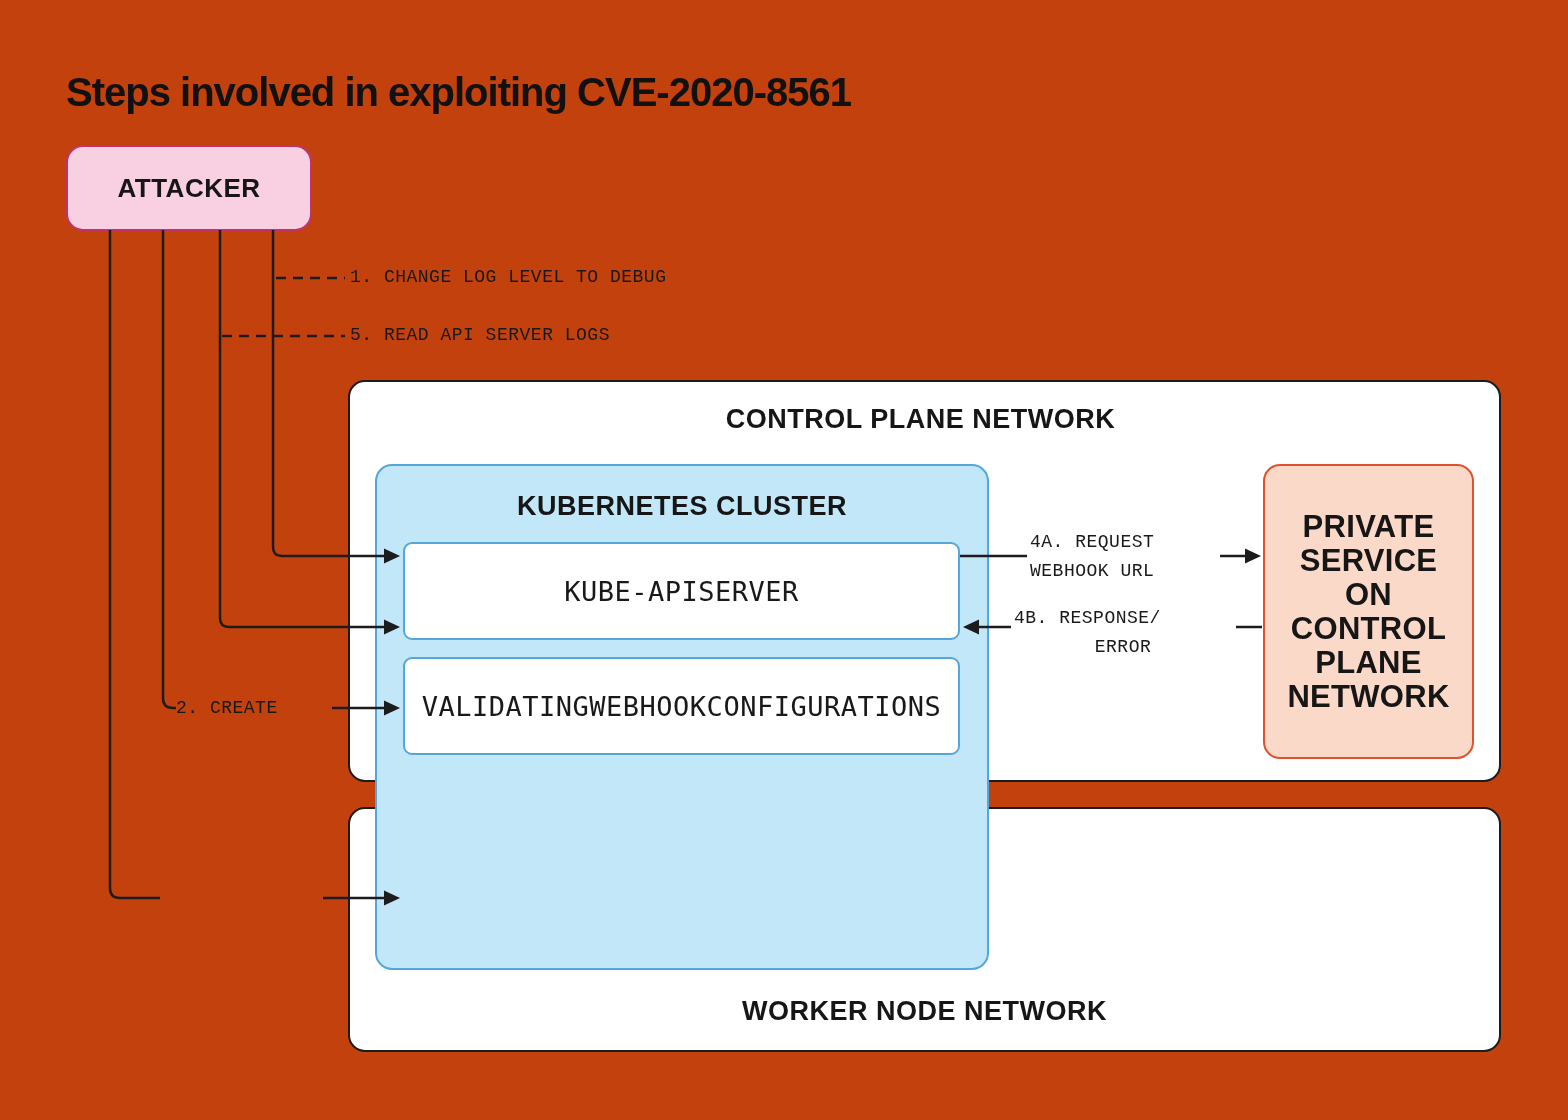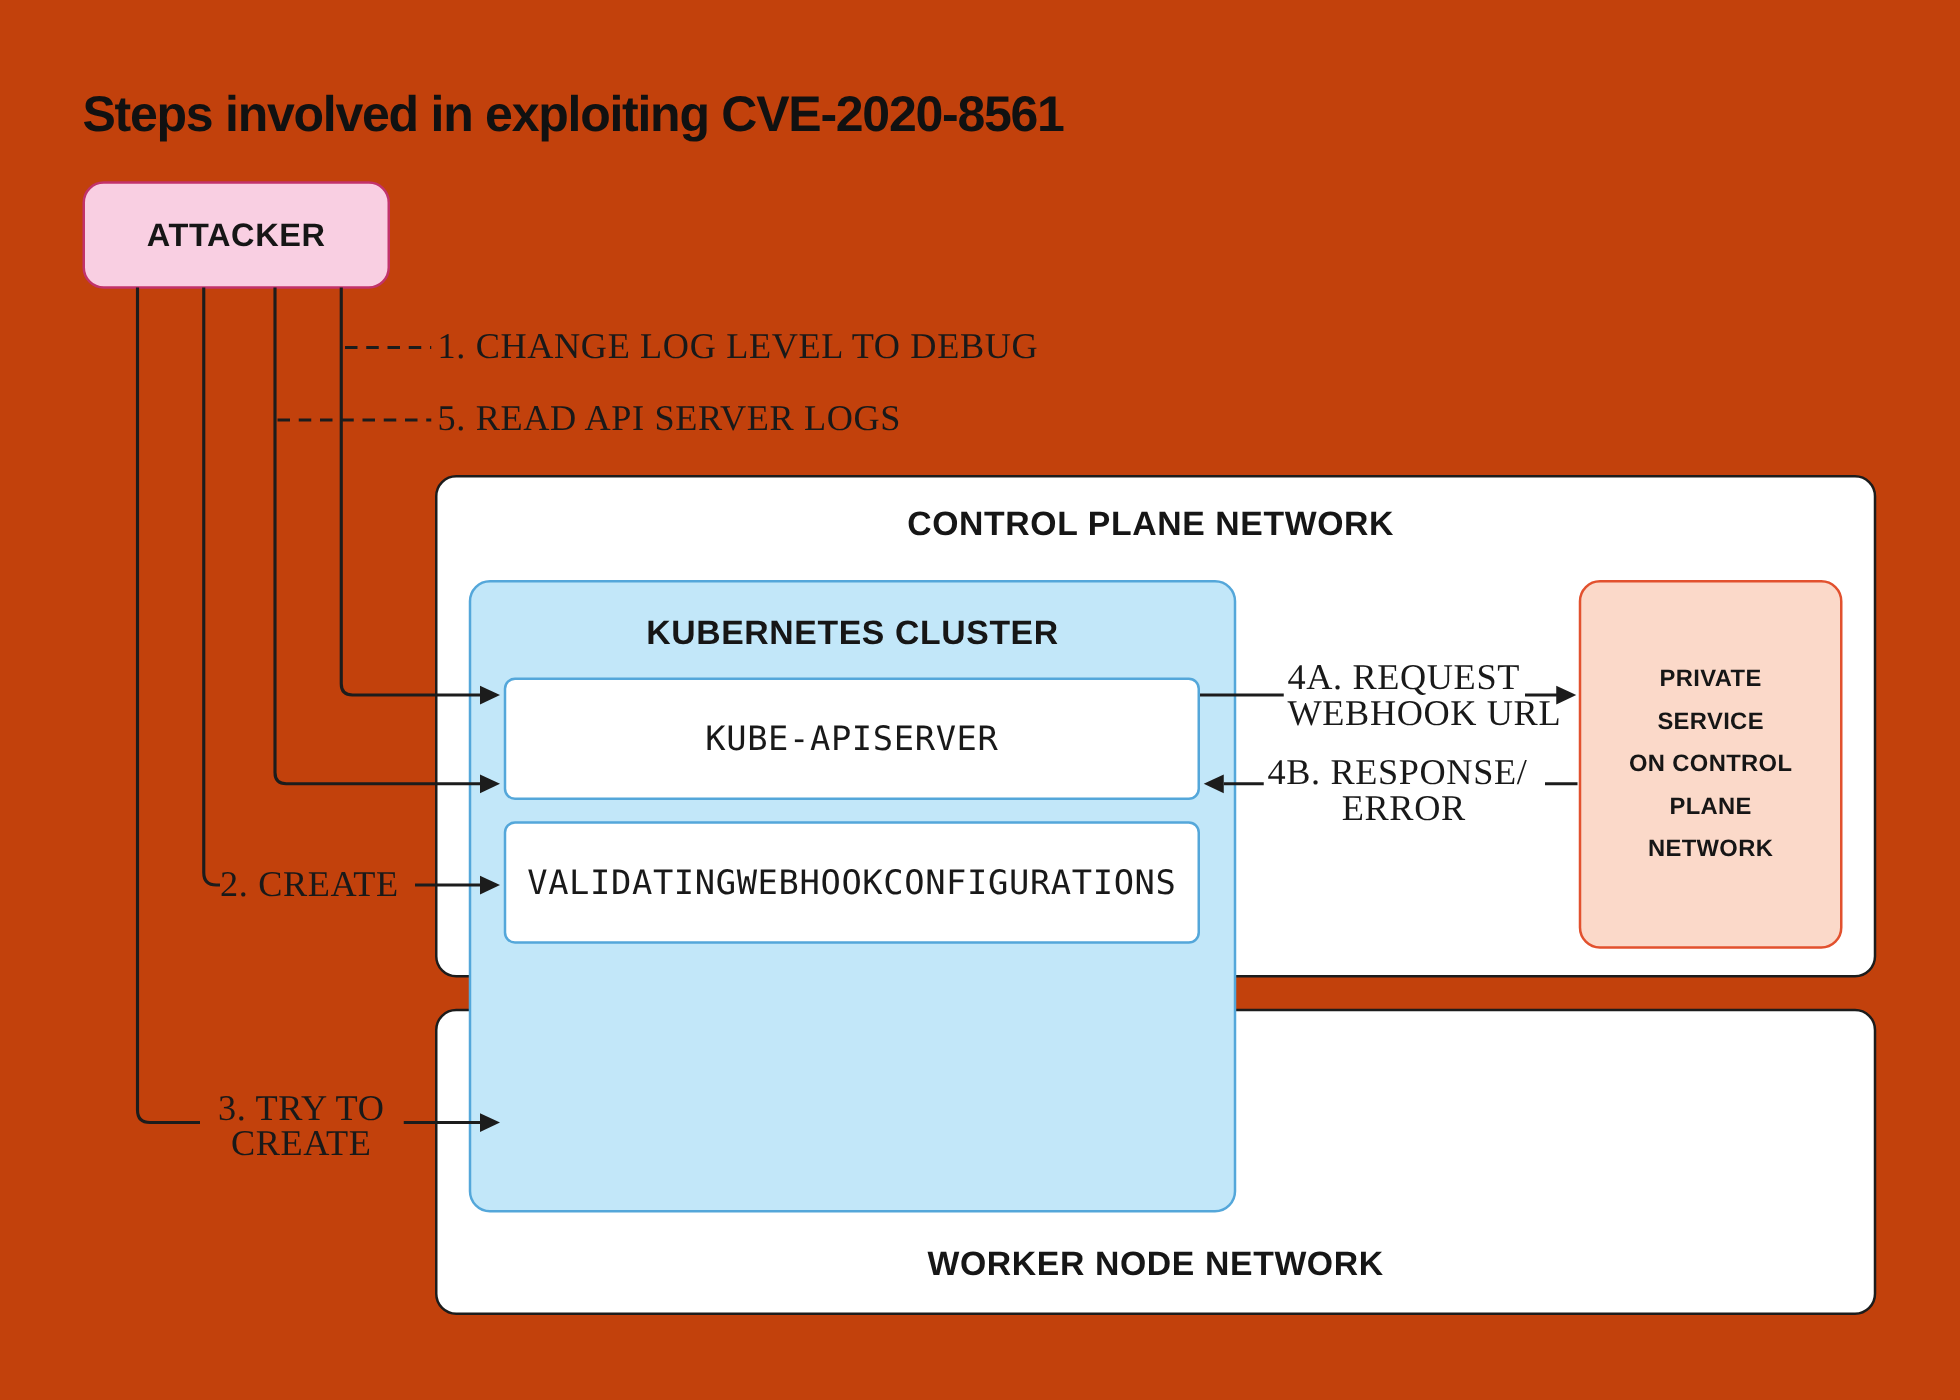--- a/index.html
+++ b/index.html
@@ -49,26 +49,26 @@
   .apiserver{left:403px;top:542px;width:557px;height:98px;}
   .webhookcfg{left:403px;top:657px;width:557px;height:98px;}
   .pod{left:403px;top:850px;width:557px;height:98px;}
   .private{
     left:1263px;top:464px;width:211px;height:295px;
     background:#fbd9c9;border:2.5px solid #e2512e;
     display:flex;flex-direction:column;align-items:center;justify-content:center;
     z-index:6;
   }
   .private span{
-    font-size:19px;font-weight:bold;line-height:34px;letter-spacing:0.3px;
+    font-size:31px;font-weight:bold;line-height:34px;letter-spacing:0.3px;
     text-align:center;
   }
   .mono-label{
     position:absolute;z-index:45;
-    font-family:Liberation Serif, serif;font-size:29px;letter-spacing:0.5px;
+    font-family:Liberation Mono, monospace;font-size:18px;letter-spacing:0.5px;
     color:#191919;white-space:nowrap;line-height:29px;
   }
   .step1{left:350px;top:263px;}
   .step5{left:350px;top:321px;}
   .step2{left:176px;top:693px;line-height:31px;}
   .step3{left:148px;top:874px;width:186px;text-align:center;line-height:27.5px;}
   .step4a{left:1030px;top:528px;line-height:28.5px;}
   .step4b{left:1014px;top:604px;width:218px;line-height:29px;}
   .step4b .l2{display:block;text-align:center;}
   svg.overlay{
@@ -137,24 +137,20 @@
     <polygon class="arrow" points="1261,556 1245,548.5 1245,563.5"></polygon>
 
     <polygon class="arrow" points="963,627 979,619.5 979,634.5"></polygon>
     <path class="conn" d="M 979 627 L 1011 627"></path>
     <path class="conn" d="M 1236 627 L 1262 627"></path>
   </svg>
 
   <div class="mono-label step1">1. CHANGE LOG LEVEL TO DEBUG</div>
   <div class="mono-label step5">5. READ API SERVER LOGS</div>
   <div class="mono-label step2">2. CREATE</div>
-  <div class="mono-label step3">
-    <span>3. TRY TO</span><br>
-    <span>CREATE</span>
-  </div>
   <div class="mono-label step4a">
     <span>4A. REQUEST</span><br>
     <span>WEBHOOK URL</span>
   </div>
   <div class="mono-label step4b">
     <span>4B. RESPONSE/</span>
     <span class="l2">ERROR</span>
   </div>
 
 </div>

